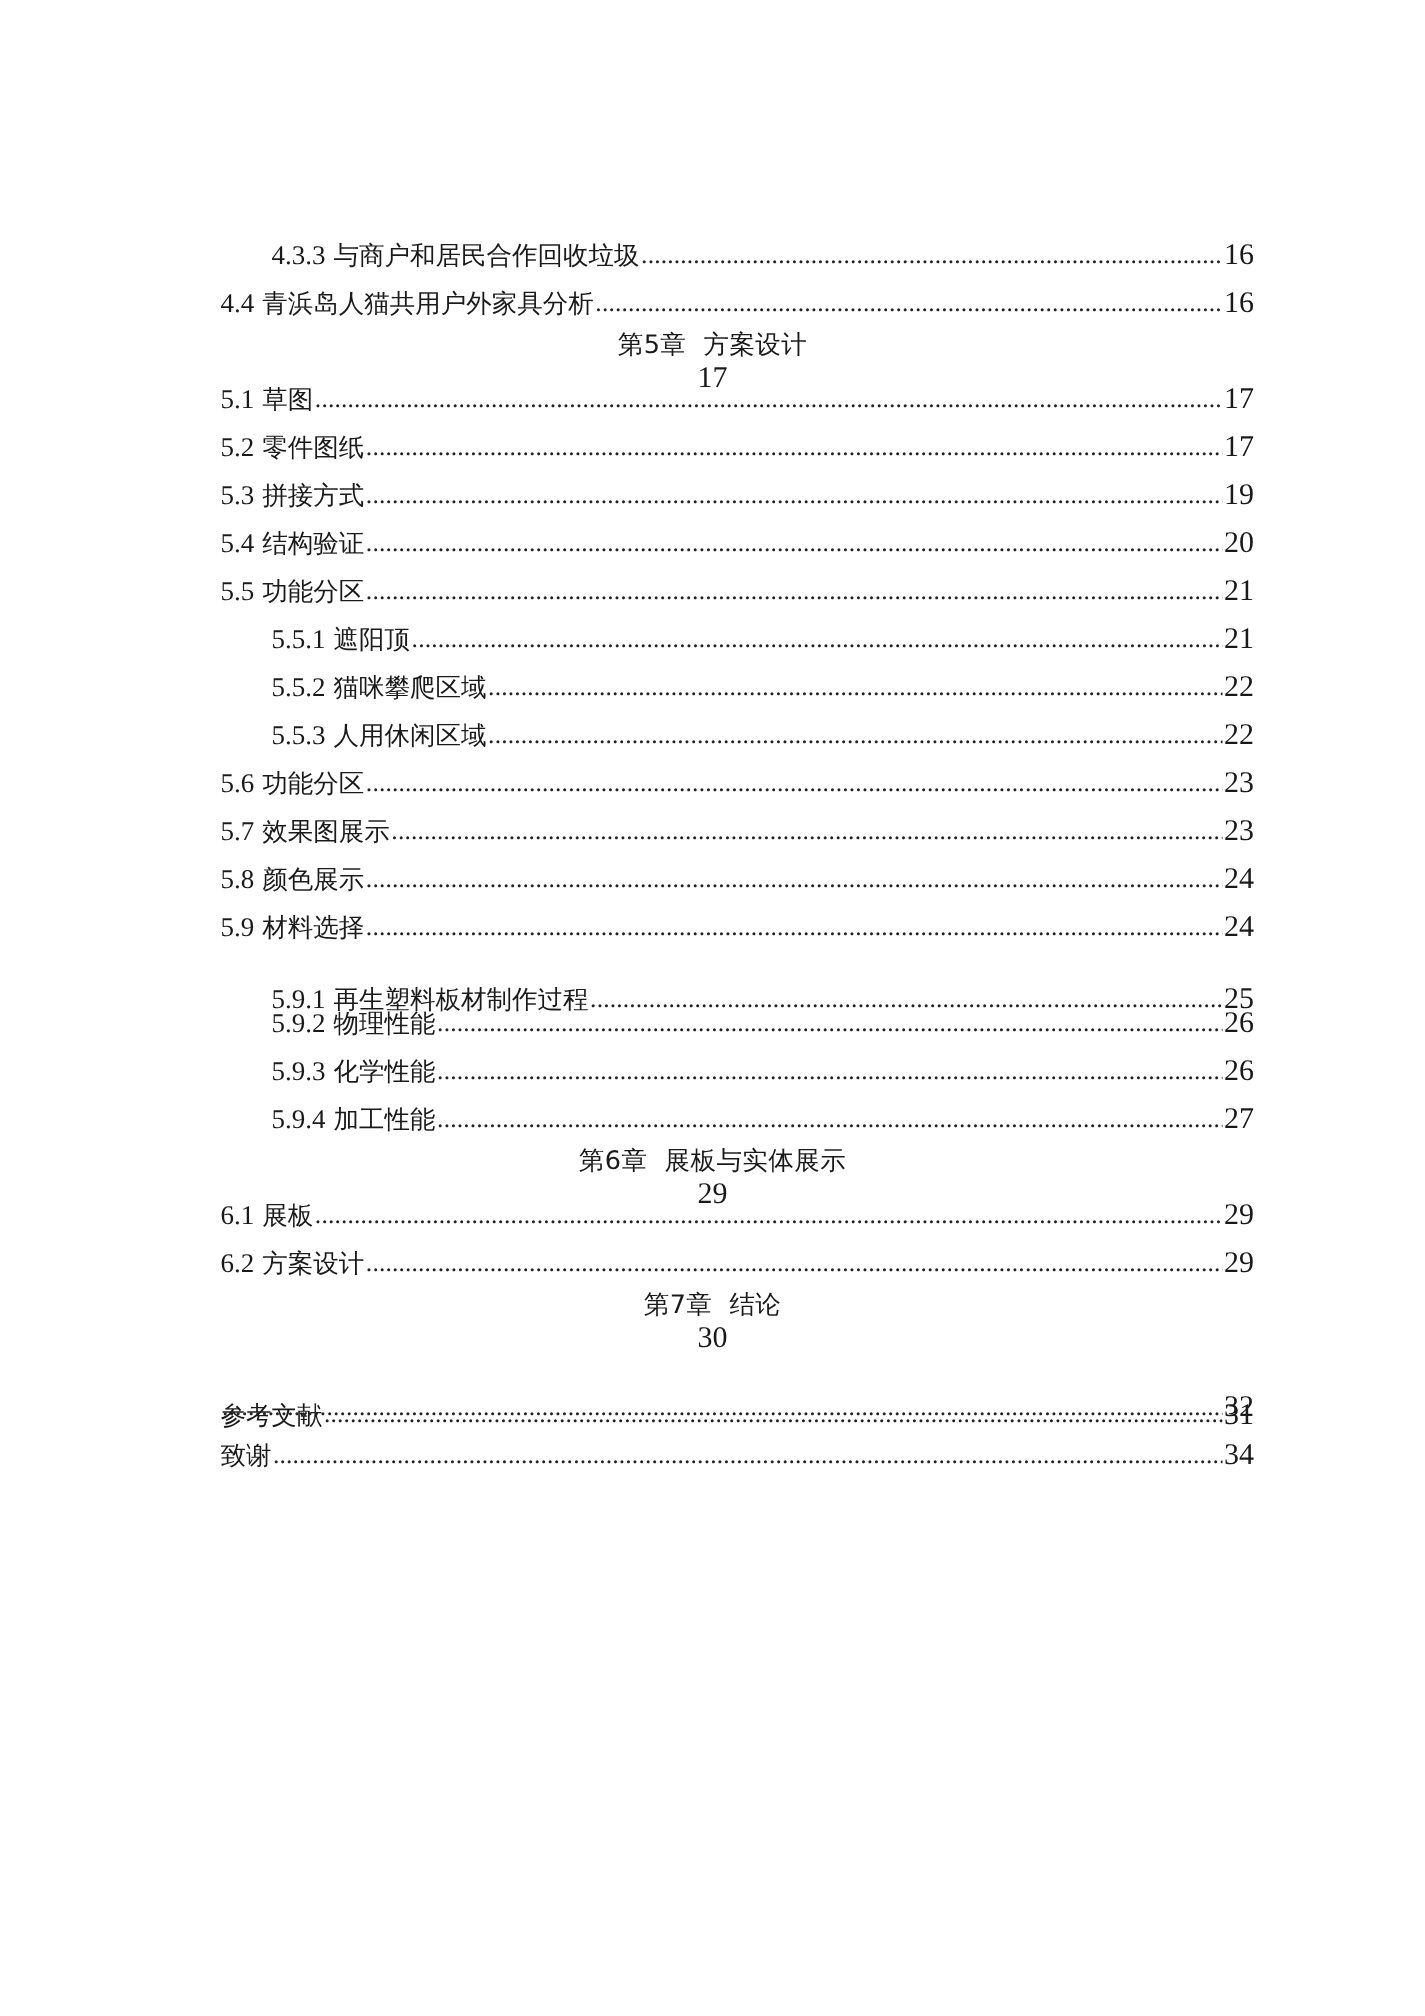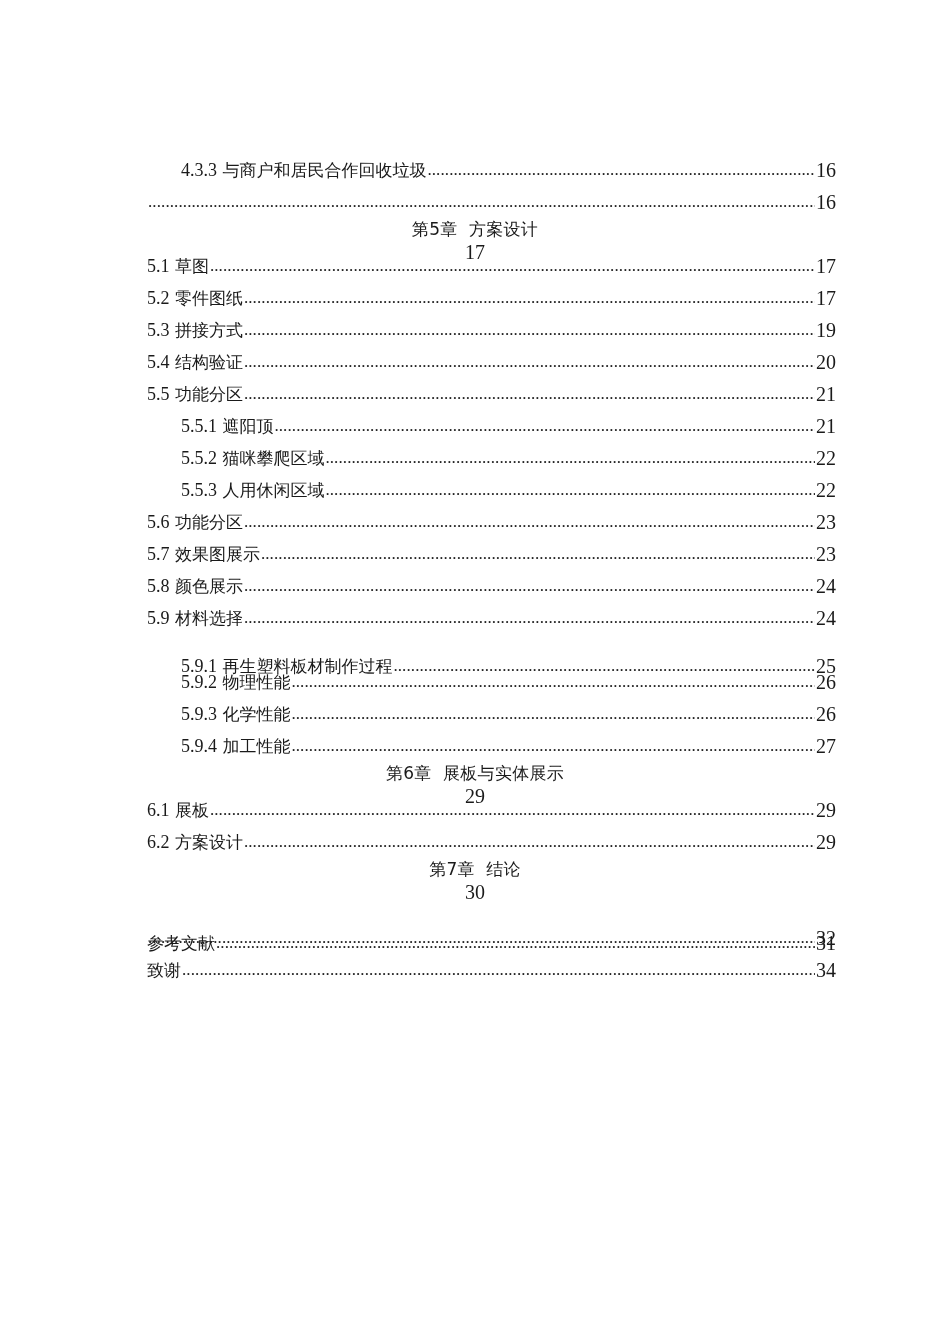--- a/index.html
+++ b/index.html
@@ -35,20 +35,21 @@
 <div class="page">
   <div class="toc">
 
     <div class="row l3" style="top:0px">
       <span class="title"><span class="num">4.3.3</span> <span>与商户和居民合作回收垃圾</span></span>
       <span class="leader"></span>
       <span class="page-num">16</span>
     </div>
 
     <div class="row l2" style="top:32px">
+      <span class="title"><span class="num">4.4</span> <span>青浜岛人猫共用户外家具分析</span></span>
       <span class="leader"></span>
       <span class="page-num">16</span>
     </div>
 
     <div class="row l1" style="top:64px">
       <span class="title"><span>第5章</span>&nbsp;&nbsp;<span>方案设计</span></span>
       <span class="leader"></span>
       <span class="page-num">17</span>
     </div>
 

